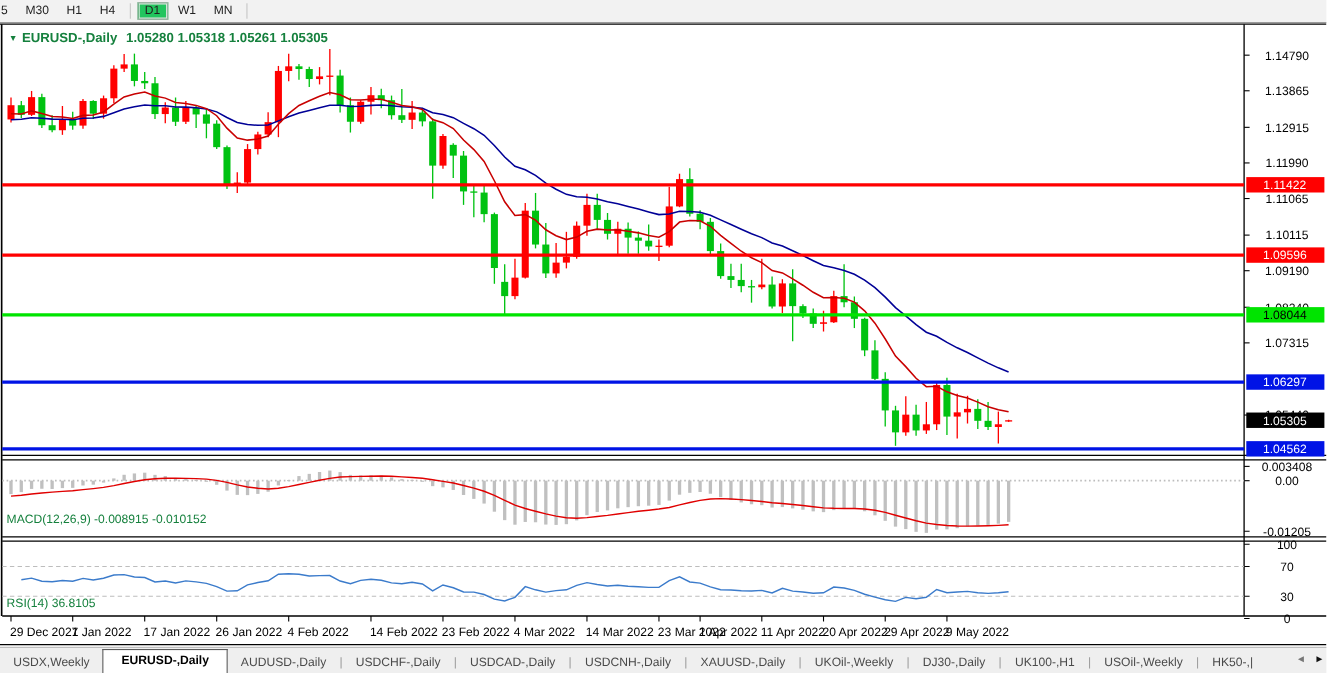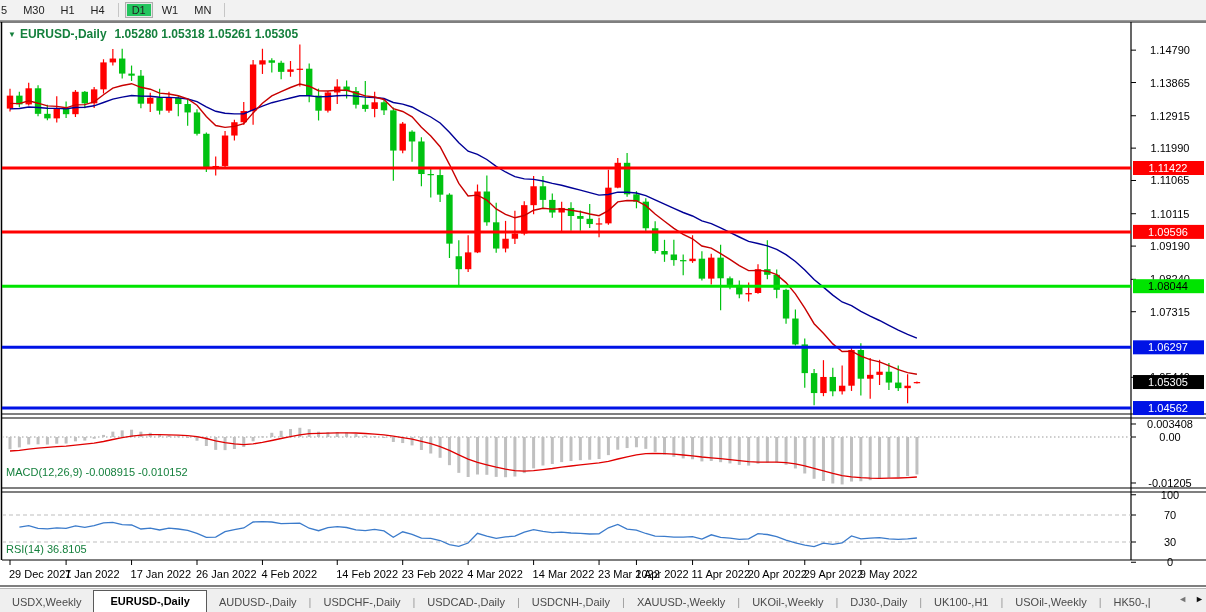--- a/index.html
+++ b/index.html
@@ -469,21 +469,21 @@
       <span class="tab">USDX,Weekly</span>
       <span class="tab active">EURUSD-,Daily</span>
       <span class="tab">AUDUSD-,Daily</span>
       <span class="tab-sep">|</span>
       <span class="tab">USDCHF-,Daily</span>
       <span class="tab-sep">|</span>
       <span class="tab">USDCAD-,Daily</span>
       <span class="tab-sep">|</span>
       <span class="tab">USDCNH-,Daily</span>
       <span class="tab-sep">|</span>
-      <span class="tab">XAUUSD-,Weekly</span>
+      <span class="tab">XAUUSD-,Daily</span>
       <span class="tab-sep">|</span>
       <span class="tab">UKOil-,Weekly</span>
       <span class="tab-sep">|</span>
       <span class="tab">DJ30-,Daily</span>
       <span class="tab-sep">|</span>
       <span class="tab">UK100-,H1</span>
       <span class="tab-sep">|</span>
       <span class="tab">USOil-,Weekly</span>
       <span class="tab-sep">|</span>
       <span class="tab">HK50-,|</span>

